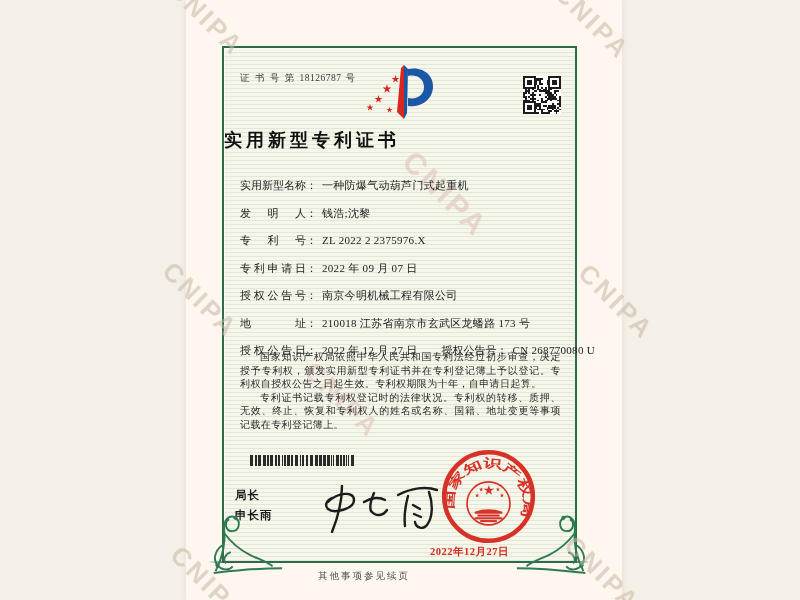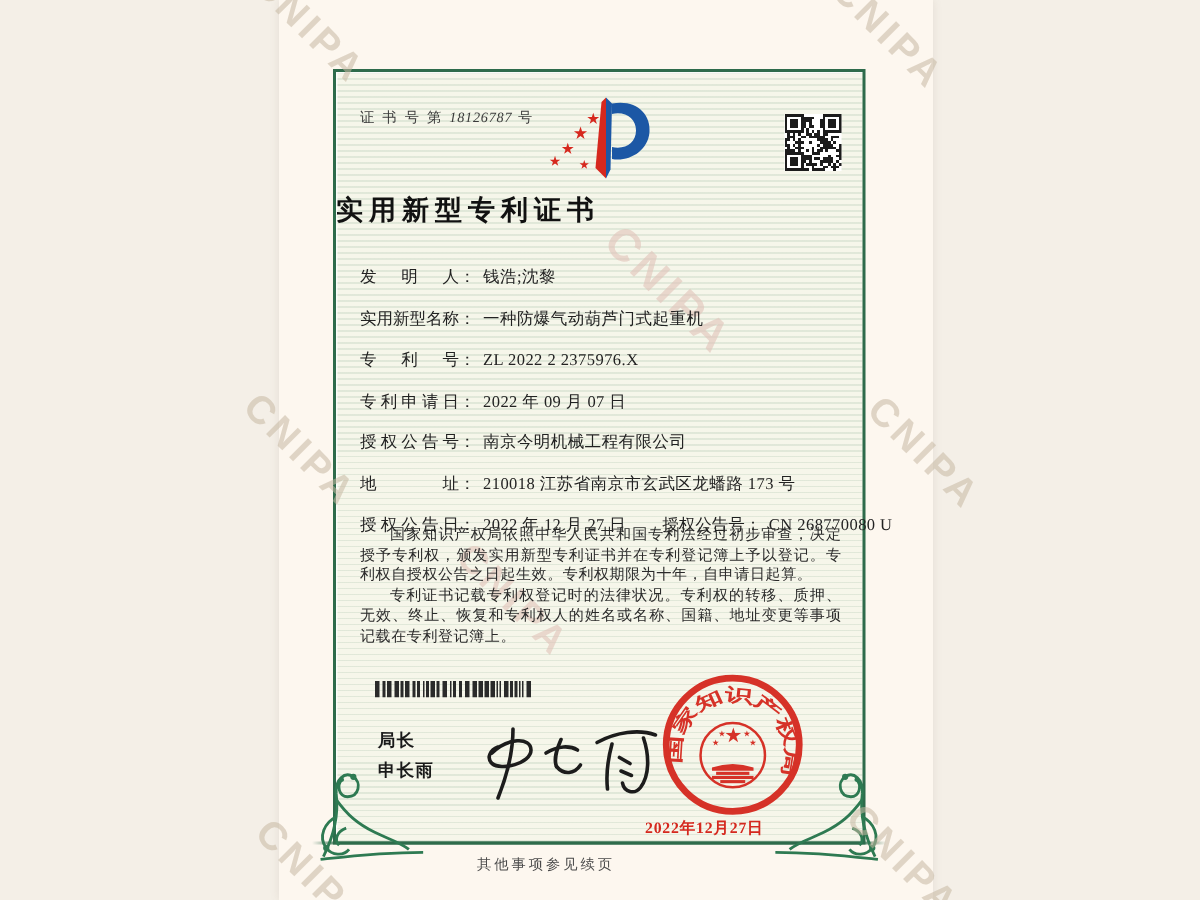--- a/index.html
+++ b/index.html
@@ -41,21 +41,21 @@
       rgba(140,175,148,.20) 0px, rgba(140,175,148,.20) 1px,
       transparent 1px, transparent 4px);
     box-shadow:inset 1px 1px 0 rgba(255,255,255,.8);
     z-index:2;
   }
   .cert .content{position:relative;z-index:4;width:100%;height:100%;}
   .cert-no{
     position:absolute;left:16px;top:24px;font-size:9.5px;color:#3a3a3a;
     letter-spacing:1.5px;
   }
-  .cert-no b{font-weight:normal;letter-spacing:.5px;font-style:italic;}
+  .cert-no b{font-weight:normal;letter-spacing:.5px;}
   .logo{position:absolute;left:50%;top:14px;transform:translateX(-50%);}
   .qr{position:absolute;right:14px;top:28px;width:38px;height:38px;}
   .title{
     position:absolute;left:0;right:0;top:80px;text-align:left;
     font-size:18px;font-weight:bold;letter-spacing:4px;color:#111;
   }
   .fields{position:absolute;left:16px;right:12px;top:130px;font-size:11px;}
   .frow{margin:0 0 13.5px 0;line-height:14px;white-space:nowrap;}
   .flabel{
     display:inline-block;width:66px;vertical-align:bottom;
@@ -64,22 +64,22 @@
   .fvalue{margin-left:5px;color:#222;letter-spacing:.3px;}
   .fpair2{margin-left:24px;}
   .paras{
     position:absolute;left:16px;right:14px;top:302px;
     font-size:10px;line-height:13.6px;color:#2a2a2a;letter-spacing:.4px;
     text-align:justify;
   }
   .paras p{margin:0;text-indent:2em;}
   .barcode{position:absolute;left:26px;top:404px;width:110px;height:11px;}
   .issuer{
-    position:absolute;left:28px;top:437px;
-    font-family:Liberation Mono, monospace;
+    position:absolute;left:11px;top:437px;
+    font-family:Liberation Sans, sans-serif;
     font-size:11.5px;font-weight:bold;color:#1a1a1a;line-height:20px;
     letter-spacing:1px;
   }
   .signature{position:absolute;left:92px;top:430px;}
   .seal{position:absolute;left:216px;top:400px;width:97px;height:97px;opacity:.95;}
   .seal-date{
     position:absolute;left:206px;top:481px;width:130px;
     font-size:10.5px;font-weight:bold;color:#d5281e;letter-spacing:.5px;
     white-space:nowrap;z-index:5;margin-top:16px;
   }
@@ -382,24 +382,24 @@
           <rect x="12" y="20" width="1" height="1" fill="#1c1c1c"></rect>
           <rect x="13" y="20" width="1" height="1" fill="#1c1c1c"></rect>
           <rect x="14" y="20" width="1" height="1" fill="#1c1c1c"></rect>
           <rect x="18" y="20" width="1" height="1" fill="#1c1c1c"></rect>
         </svg></div>
 
     <div class="title">实用新型专利证书</div>
 
     <div class="fields">
       <div class="frow">
+        <span class="flabel">实用新型名称</span><span>：</span><span class="fvalue">一种防爆气动葫芦门式起重机</span>
+      </div>
+      <div class="frow">
         <span class="flabel">发明人</span><span>：</span><span class="fvalue">钱浩;沈黎</span>
-      </div>
-      <div class="frow">
-        <span class="flabel">实用新型名称</span><span>：</span><span class="fvalue">一种防爆气动葫芦门式起重机</span>
       </div>
       <div class="frow">
         <span class="flabel">专利号</span><span>：</span><span class="fvalue">ZL 2022 2 2375976.X</span>
       </div>
       <div class="frow">
         <span class="flabel">专利申请日</span><span>：</span><span class="fvalue">2022 年 09 月 07 日</span>
       </div>
       <div class="frow">
         <span class="flabel">授权公告号</span><span>：</span><span class="fvalue">南京今明机械工程有限公司</span>
       </div>

